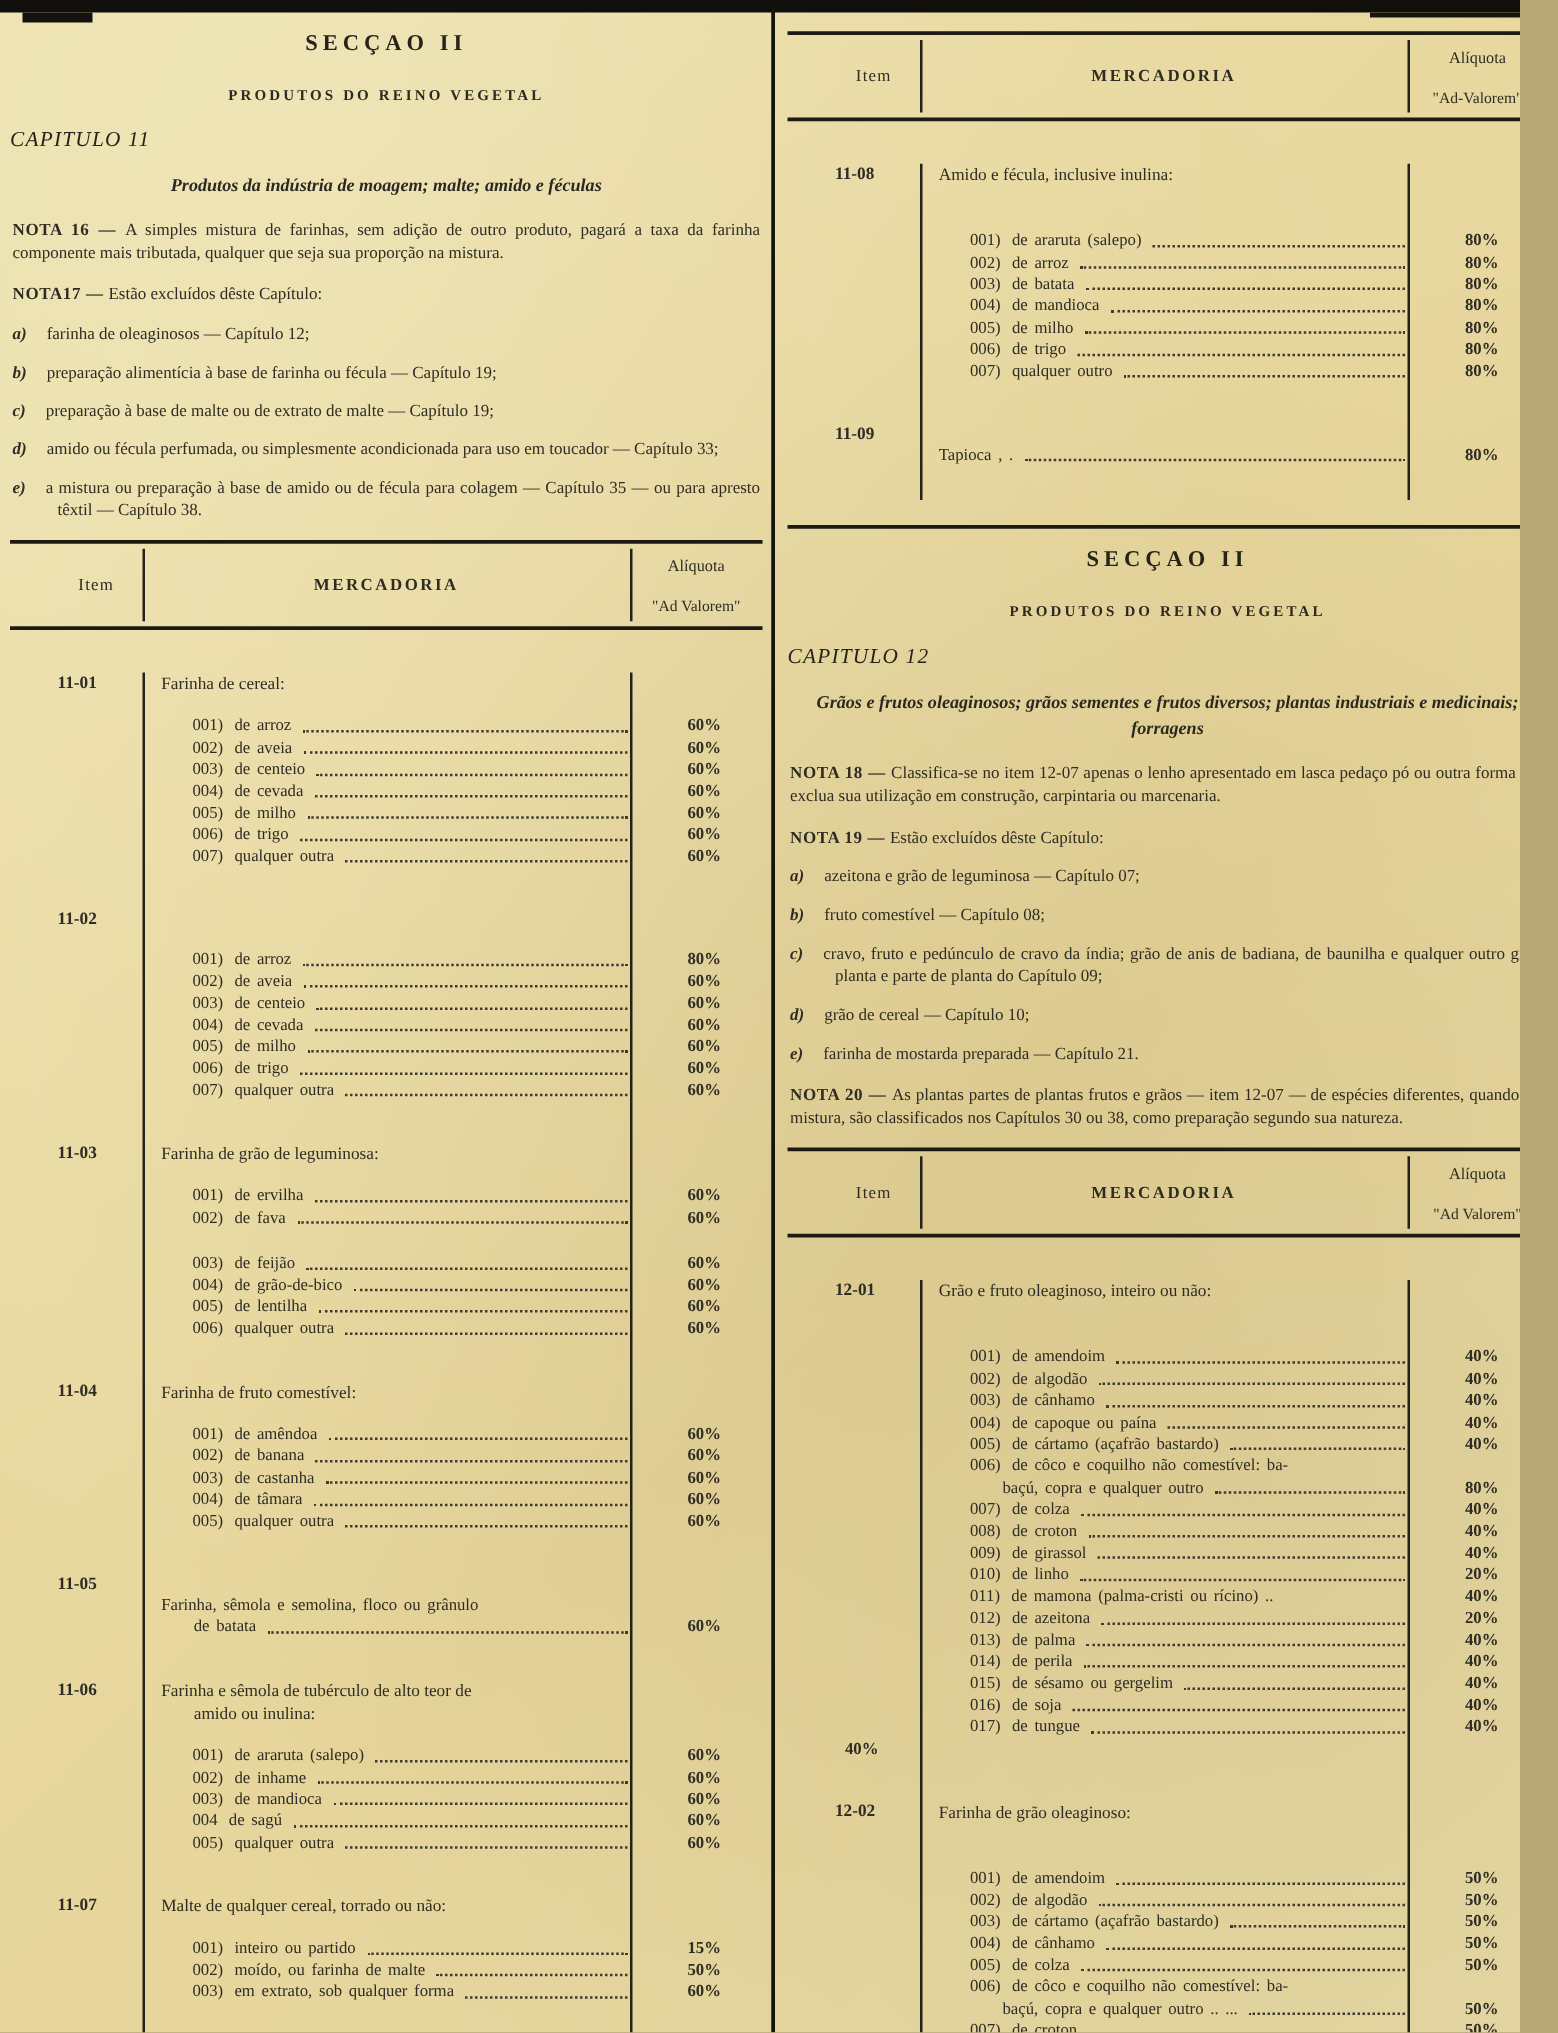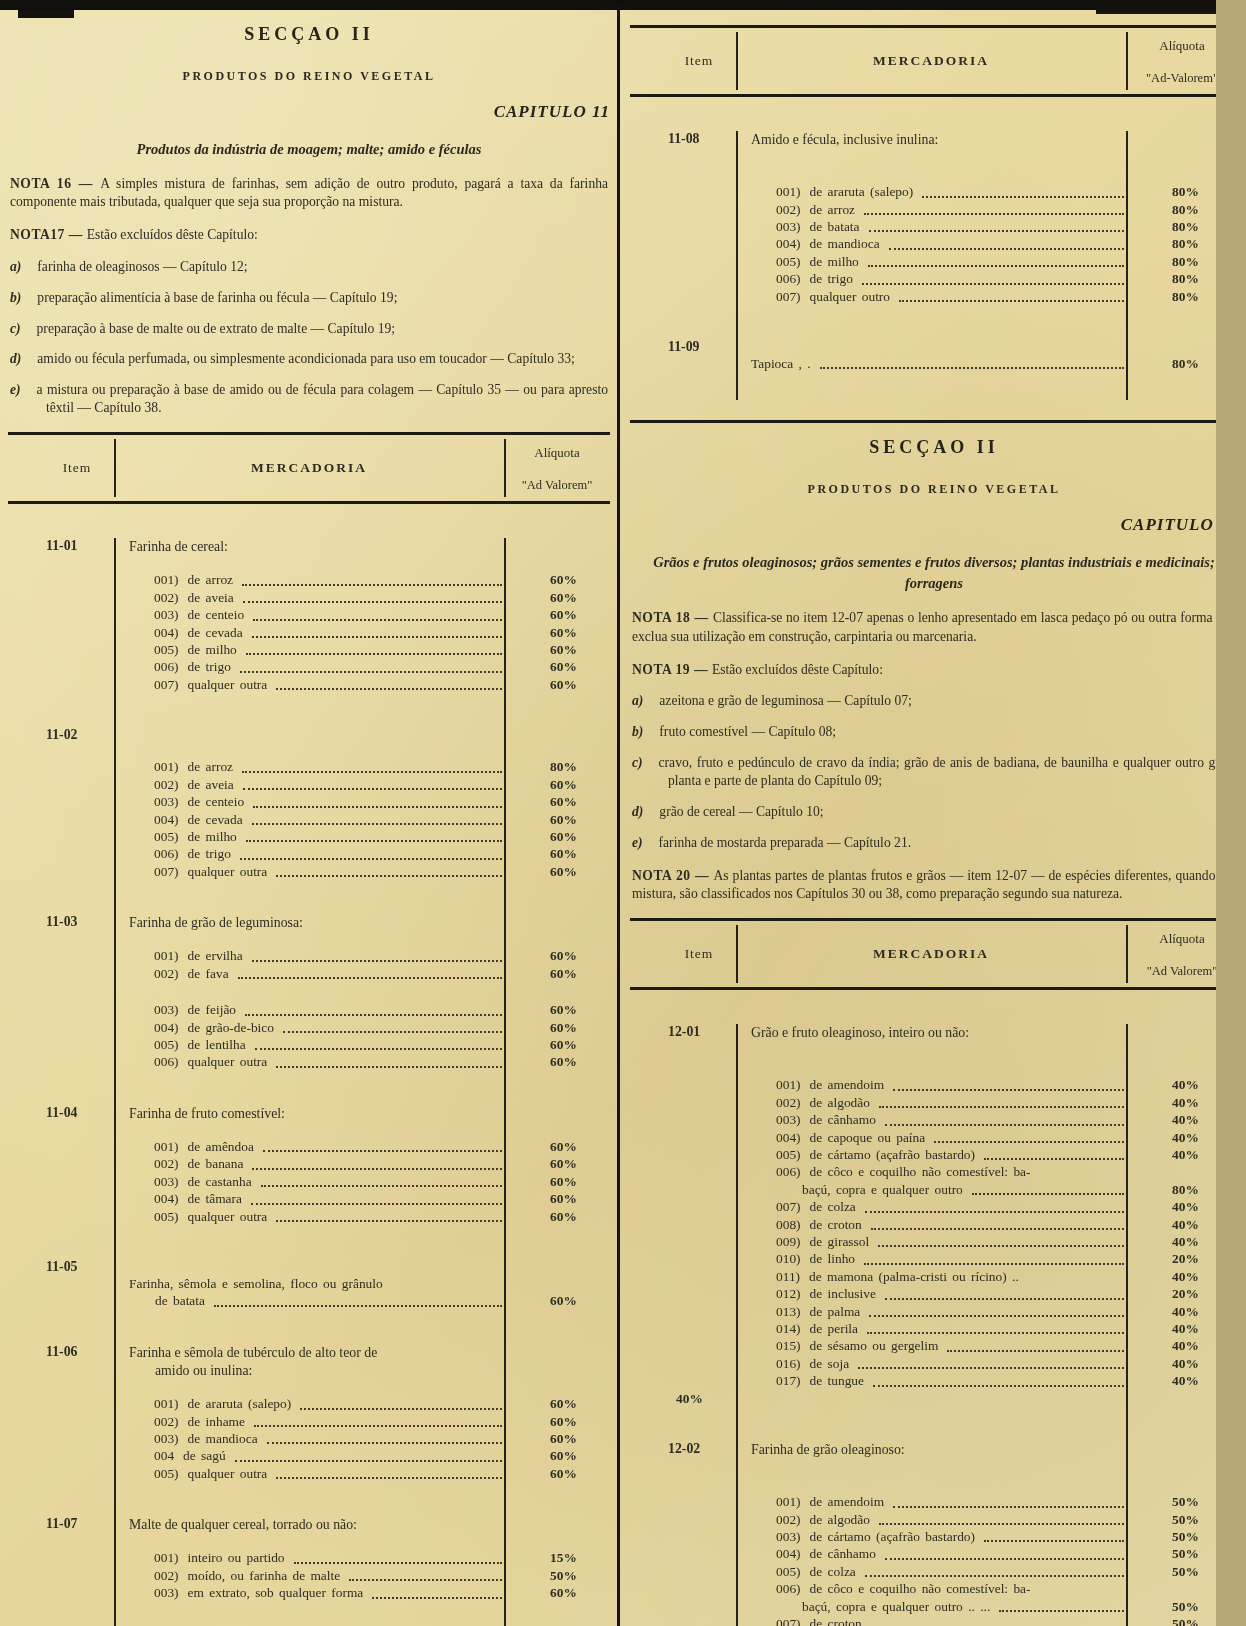--- a/index.html
+++ b/index.html
@@ -17,21 +17,21 @@
   .topbar::after{content:"";position:absolute;left:18px;top:10px;width:56px;height:8px;background:#14120e;}
   .topbar::before{content:"";position:absolute;right:0;top:10px;width:120px;height:4px;background:#181510;}
   .divider{position:absolute;left:617px;top:6px;bottom:0;width:3px;background:#16140f;}
   .col{position:absolute;top:10px;}
   .col-left{left:8px;width:602px;}
   .col-right{left:630px;width:608px;}
 
   
   .h-sec{font-size:18px;font-weight:bold;text-align:center;letter-spacing:4px;margin-top:14px;color:#262319;}
   .h-caps{font-size:12px;font-weight:bold;text-align:center;letter-spacing:2.5px;margin-top:24px;color:#2c2920;}
-  .h-chap{font-size:17px;font-weight:bold;font-style:italic;text-align:right;letter-spacing:1px;margin-top:18px;color:#262319;}
+  .h-chap{font-size:17px;font-weight:normal;font-style:italic;text-align:left;letter-spacing:1px;margin-top:18px;color:#262319;}
   .h-ital{font-size:14.5px;font-weight:bold;font-style:italic;text-align:center;margin-top:17px;line-height:1.45;color:#2b2820;}
 
   .note{font-size:13.6px;text-align:justify;margin:15px 2px 0 2px;line-height:1.34;}
   .note .nlabel{font-weight:bold;letter-spacing:.5px;}
   .letter{font-size:13.6px;margin:13px 2px 0 2px;padding-left:36px;text-indent:-36px;line-height:1.32;text-align:justify;}
   .letter .lkey{font-style:italic;font-weight:bold;padding-right:16px;}
 
   
   .thead{position:relative;margin-top:15px;height:66px;border-top:3px solid #1d1a14;border-bottom:3px solid #1d1a14;}
   .thead .vl,.thead .vr{top:4px;bottom:4px;}
@@ -647,21 +647,21 @@
             <div class="irow">
               <div class="imain ">
                 <span class="ic">011)</span>
                 <span class="id">de mamona (palma-cristi ou rícino) ..</span>
               </div>
               <span class="ipct">40%</span>
             </div>
             <div class="irow">
               <div class="imain ">
                 <span class="ic">012)</span>
-                <span class="id">de inclusive</span>
+                <span class="id">de azeitona</span>
                 <span class="dots"></span>
               </div>
               <span class="ipct">20%</span>
             </div>
             <div class="irow">
               <div class="imain ">
                 <span class="ic">013)</span>
                 <span class="id">de palma</span>
                 <span class="dots"></span>
               </div>

